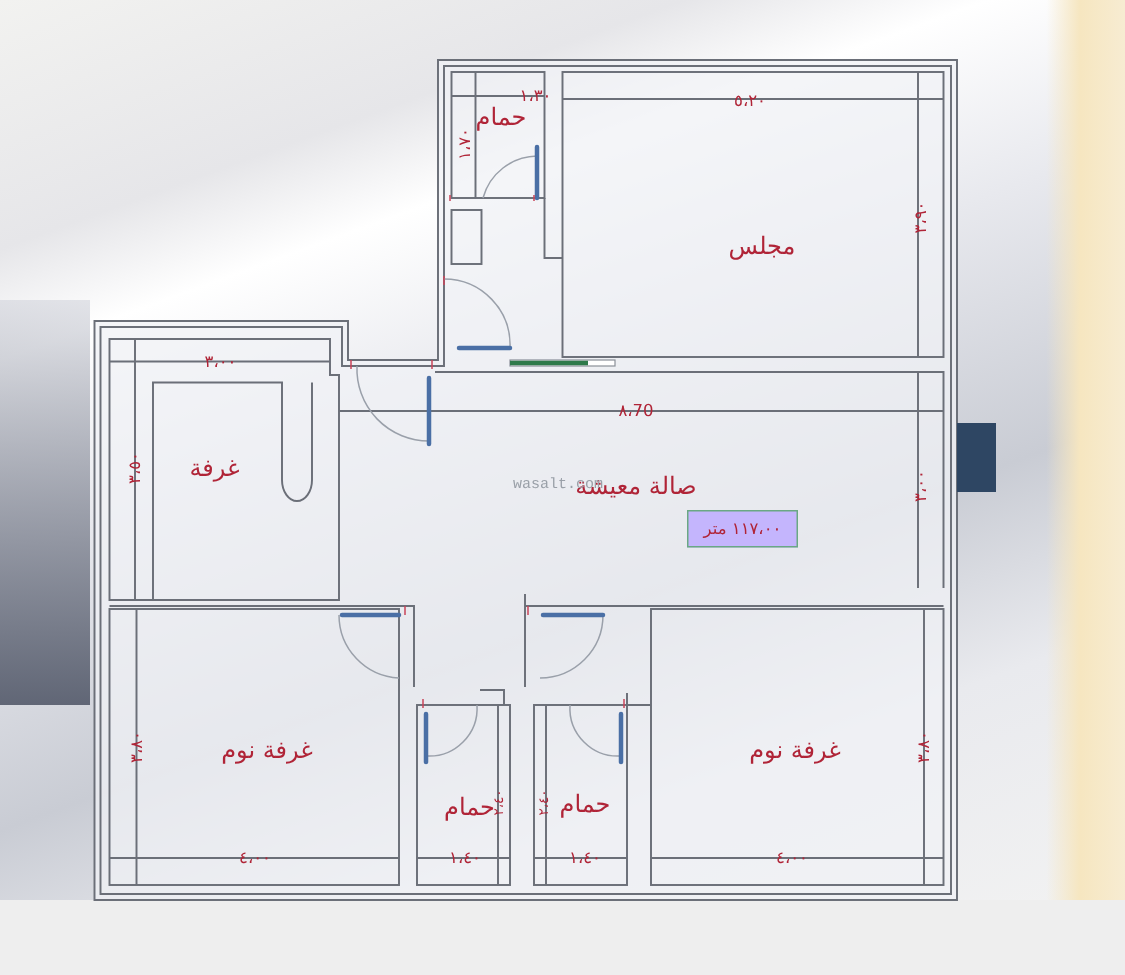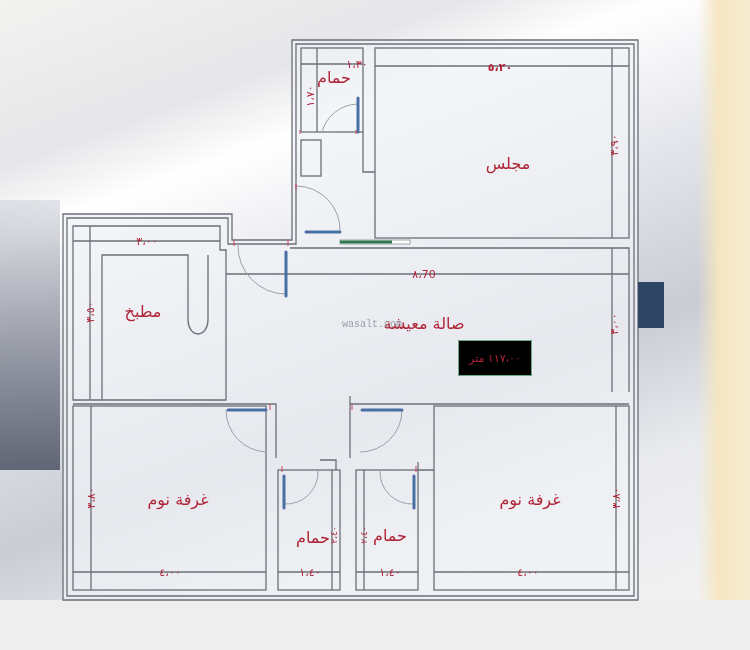--- a/index.html
+++ b/index.html
@@ -17,22 +17,22 @@
   .bg-bottom-strip { position:absolute; left:0; top:600px; width:750px; height:50px; background:#eeeeee; }
   svg.plan { position:absolute; left:0; top:0; }
   .lbl {
     position:absolute; color:#b02437; font-size:16px; line-height:1;
     white-space:nowrap; transform:translate(-50%,-50%);
     font-family:"DejaVu Sans", sans-serif;
   }
   .dim { font-size:11px; }
   .vert { transform:translate(-50%,-50%) rotate(-90deg); }
   .area-badge {
-    position:absolute; left:458px; top:340px; width:74px; height:36px;
-    border:1.5px solid #6aa884; background:#000000; box-sizing:border-box;
+    position:absolute; left:458px; top:340px; width:74px; height:25px;
+    border:1.5px solid #6aa884; background:#c4b5fd; box-sizing:border-box;
     display:flex; align-items:center; justify-content:center;
     color:#b02437; font-size:11px;
   }
   .watermark {
     position:absolute; left:342px; top:324px; color:#9aa0a8; font-size:10px;
     transform:translate(0,-50%);
     font-family:Liberation Mono, monospace;
   }
   .side-square { position:absolute; left:638px; top:282px; width:26px; height:46px; background:#2e4663; }
 </style>
@@ -114,28 +114,28 @@
     <line x1="340" y1="242" x2="392" y2="242" stroke="#2e7a4a" stroke-width="3"></line>
   </g>
 
   <g stroke="#c9445a" stroke-width="1">
     <path d="M300 130 V134 M356 130 V134 M288 240 V246 M234 240 V246 M270 404 V410 M352 404 V410 M282 466 V472 M416 466 V472 M296 184 V190"></path>
   </g>
 </svg>
 
 <div class="lbl" style="left:508px;top:164px;">مجلس</div>
 <div class="lbl" style="left:334px;top:78px;">حمام</div>
-<div class="lbl" style="left:143px;top:312px;">مطبخ</div>
+<div class="lbl" style="left:143px;top:312px;">غرفة</div>
 <div class="lbl" style="left:424px;top:324px;">صالة معيشة</div>
 <div class="lbl" style="left:178px;top:500px;">غرفة نوم</div>
 <div class="lbl" style="left:313px;top:538px;">حمام</div>
 <div class="lbl" style="left:390px;top:536px;">حمام</div>
 <div class="lbl" style="left:530px;top:500px;">غرفة نوم</div>
 
-<div class="lbl dim" style="left:500px;top:67px;font-weight:bold;">٥،٢٠</div>
+<div class="lbl dim" style="left:500px;top:67px;">٥،٢٠</div>
 <div class="lbl dim vert" style="left:614px;top:145px;">٣،٩٠</div>
 <div class="lbl dim" style="left:333px;top:64px;margin-left:24px;">١،٣٠</div>
 <div class="lbl dim vert" style="left:310px;top:96px;">١،٧٠</div>
 <div class="lbl dim" style="left:147px;top:241px;">٣،٠٠</div>
 <div class="lbl dim vert" style="left:90px;top:312px;">٣،٥٠</div>
 <div class="lbl dim" style="left:424px;top:274px;">٨،70</div>
 <div class="lbl dim vert" style="left:614px;top:324px;">٣،٠٠</div>
 <div class="lbl dim vert" style="left:91px;top:498px;">٣،٨٠</div>
 <div class="lbl dim" style="left:170px;top:572px;">٤،٠٠</div>
 <div class="lbl dim" style="left:310px;top:572px;">١،٤٠</div>

